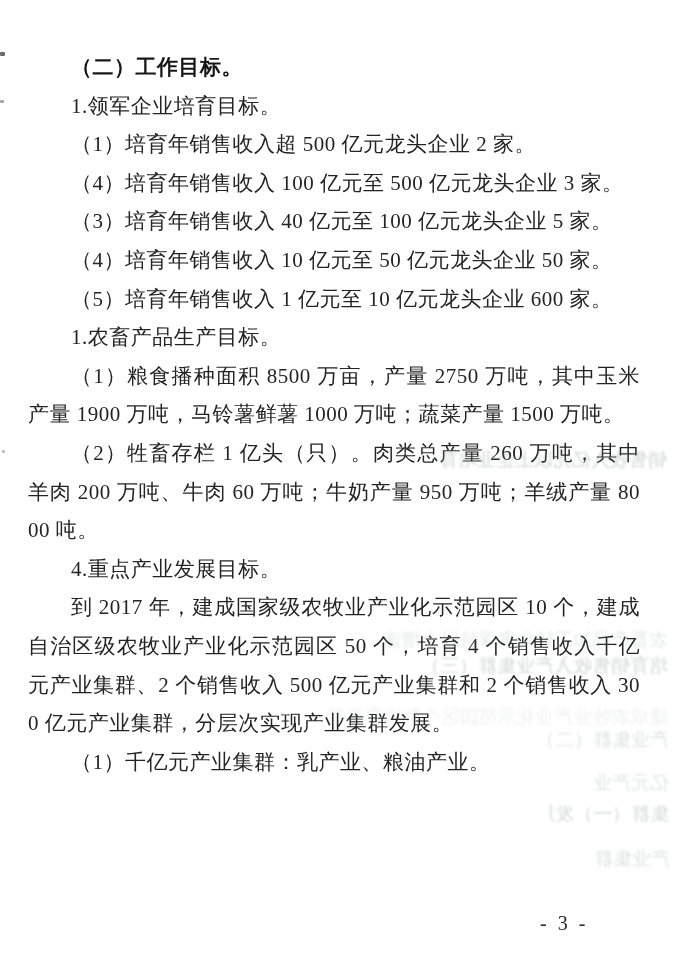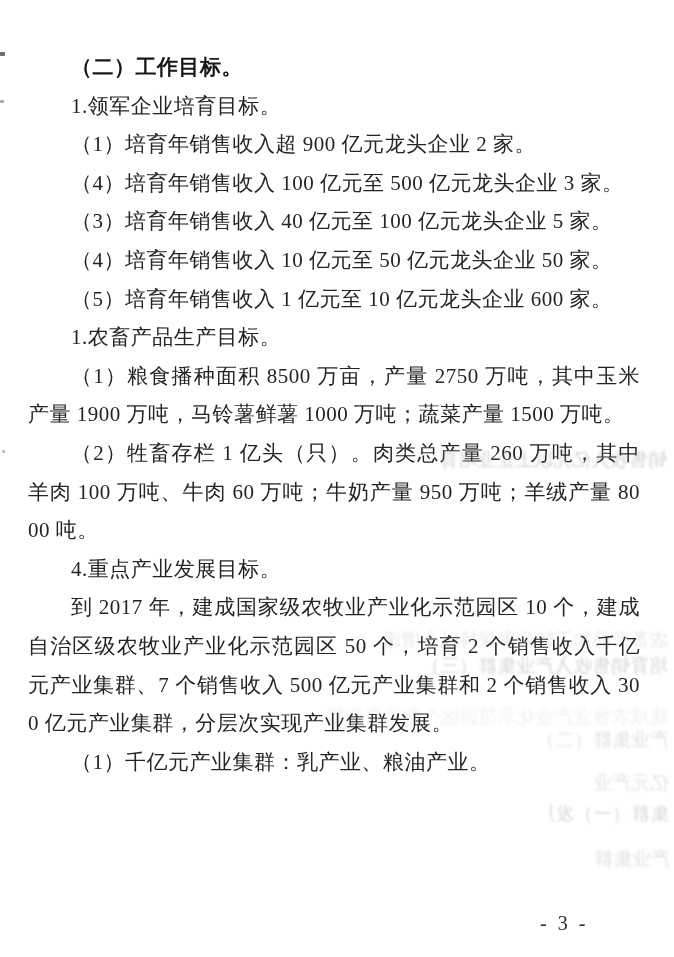--- a/index.html
+++ b/index.html
@@ -78,30 +78,30 @@
   .speck3 { left: 2px; top: 450px; width: 3px; height: 3px; opacity: 0.35; }
 </style>
 </head>
 <body>
 
 <div class="page">
 
   <div class="content">
     <p class="para-heading indent">（二）工作目标。</p>
     <p class="indent">1.领军企业培育目标。</p>
-    <p class="indent">（1）培育年销售收入超 900 亿元龙头企业 2 家。</p>
+    <p class="indent">（1）培育年销售收入超 500 亿元龙头企业 2 家。</p>
     <p class="indent">（4）培育年销售收入 100 亿元至 500 亿元龙头企业 3 家。</p>
     <p class="indent">（3）培育年销售收入 40 亿元至 100 亿元龙头企业 5 家。</p>
     <p class="indent">（4）培育年销售收入 10 亿元至 50 亿元龙头企业 50 家。</p>
     <p class="indent">（5）培育年销售收入 1 亿元至 10 亿元龙头企业 600 家。</p>
     <p class="indent">1.农畜产品生产目标。</p>
     <p class="indent">（1）粮食播种面积 8500 万亩，产量 2750 万吨，其中玉米产量 1900 万吨，马铃薯鲜薯 1000 万吨；蔬菜产量 1500 万吨。</p>
-    <p class="indent">（2）牲畜存栏 1 亿头（只）。肉类总产量 260 万吨，其中羊肉 100 万吨、牛肉 60 万吨；牛奶产量 950 万吨；羊绒产量 8000 吨。</p>
+    <p class="indent">（2）牲畜存栏 1 亿头（只）。肉类总产量 260 万吨，其中羊肉 200 万吨、牛肉 60 万吨；牛奶产量 950 万吨；羊绒产量 8000 吨。</p>
     <p class="indent">4.重点产业发展目标。</p>
-    <p class="indent">到 2017 年，建成国家级农牧业产业化示范园区 10 个，建成自治区级农牧业产业化示范园区 50 个，培育 2 个销售收入千亿元产业集群、7 个销售收入 500 亿元产业集群和 2 个销售收入 300 亿元产业集群，分层次实现产业集群发展。</p>
+    <p class="indent">到 2017 年，建成国家级农牧业产业化示范园区 10 个，建成自治区级农牧业产业化示范园区 50 个，培育 4 个销售收入千亿元产业集群、2 个销售收入 500 亿元产业集群和 2 个销售收入 300 亿元产业集群，分层次实现产业集群发展。</p>
     <p class="indent">（1）千亿元产业集群：乳产业、粮油产业。</p>
   </div>
 
   <div class="bt bt1">销售收入亿元以上企业培育</div>
   <div class="bt bt2">农畜产品加工转化率保持以上增速</div>
   <div class="bt bt3">培育销售收入产业集群（三）</div>
   <div class="bt bt4">建成农牧业产业化示范园区个数培育集群</div>
   <div class="bt bt5">产业集群（二）</div>
   <div class="bt bt6">亿元产业</div>
   <div class="bt bt7">集群（一）发展</div>

